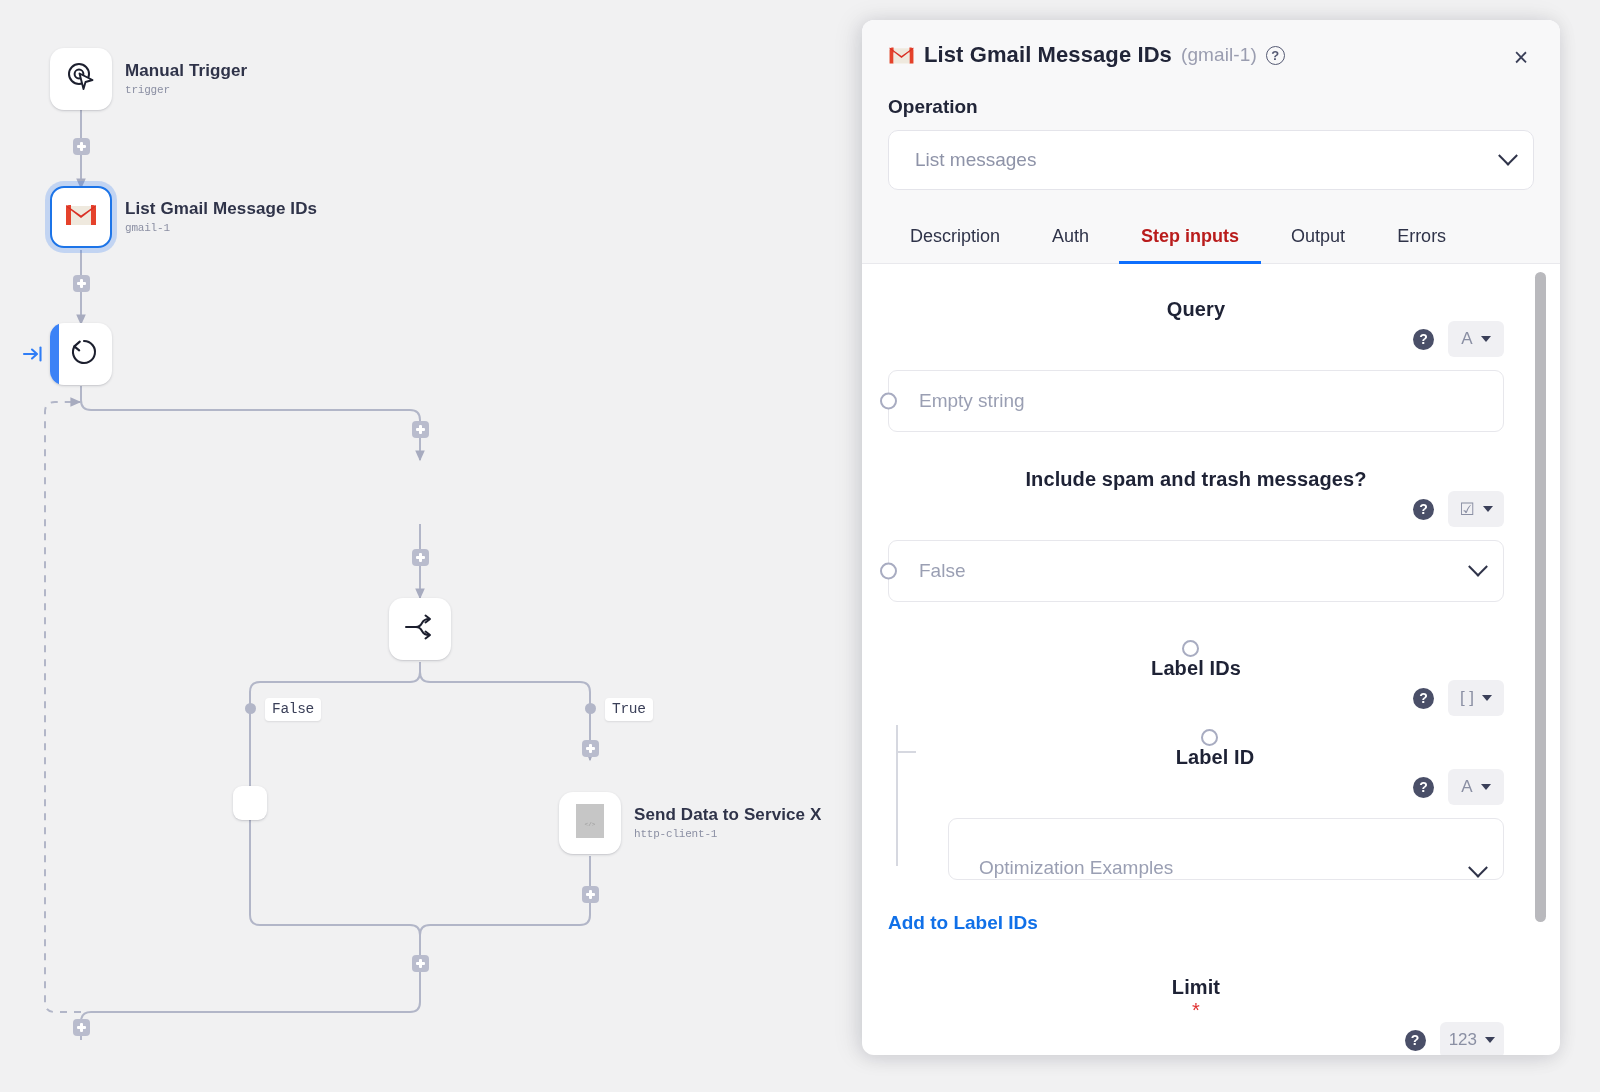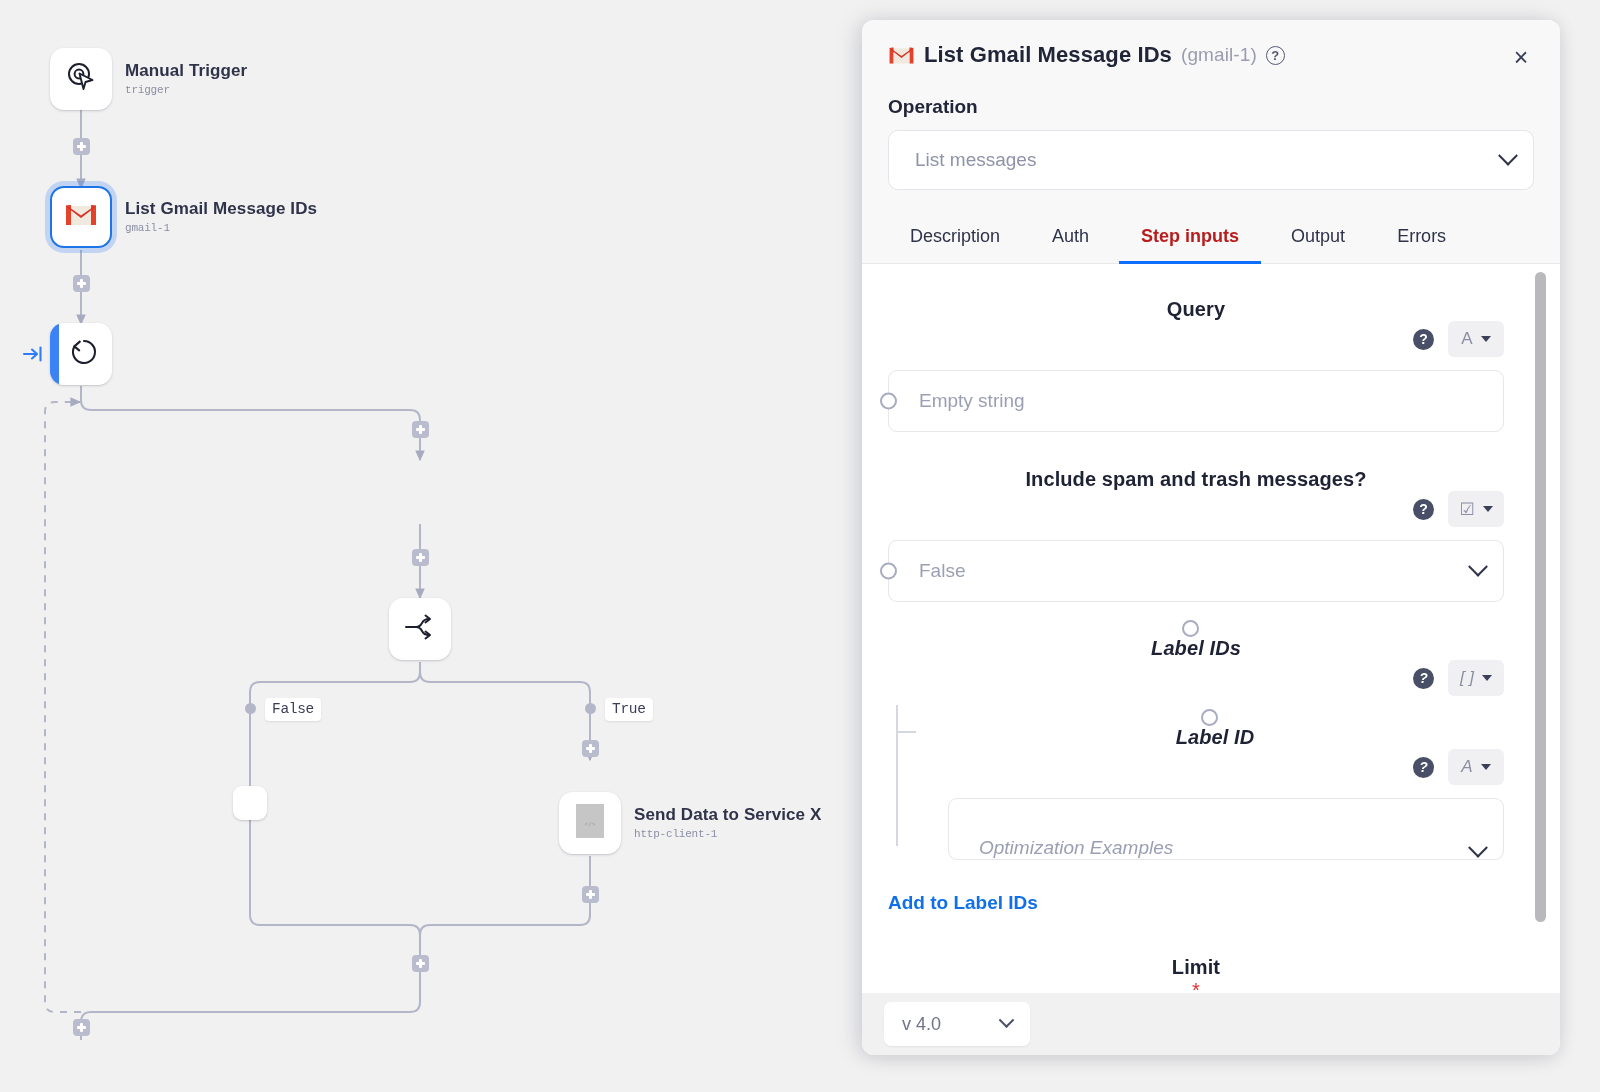--- a/index.html
+++ b/index.html
@@ -500,21 +500,21 @@
             </span>
           </span>
         </div>
         <div class="input-box select">
           <span class="handle"></span>
           <span>False</span>
           <span class="chev"></span>
         </div>
       </div>
 
-      <div class="field" style="margin-top:18px;font-style:italic;">
+      <div class="field" style="margin-top:38px;">
         <div class="field-head">
           <span class="row-handle"></span>
           <span class="field-label">Label IDs</span>
           <span class="head-tools">
             <span class="help-solid">?</span>
             <span class="type-badge">
               <span>[ ]</span>
               <span class="caret"></span>
             </span>
           </span>
@@ -560,20 +560,14 @@
           <div class="fieldpart"></div>
           <div class="spin">
             <span class="spin-up"></span>
           </div>
         </div>
       </div>
 
     </div>
   </div>
 
-  <div id="panel-foot">
-    <div class="version-select">
-      <span>v 4.0</span>
-      <span class="chev"></span>
-    </div>
-  </div>
 
 </div>
 
 </body></html>

